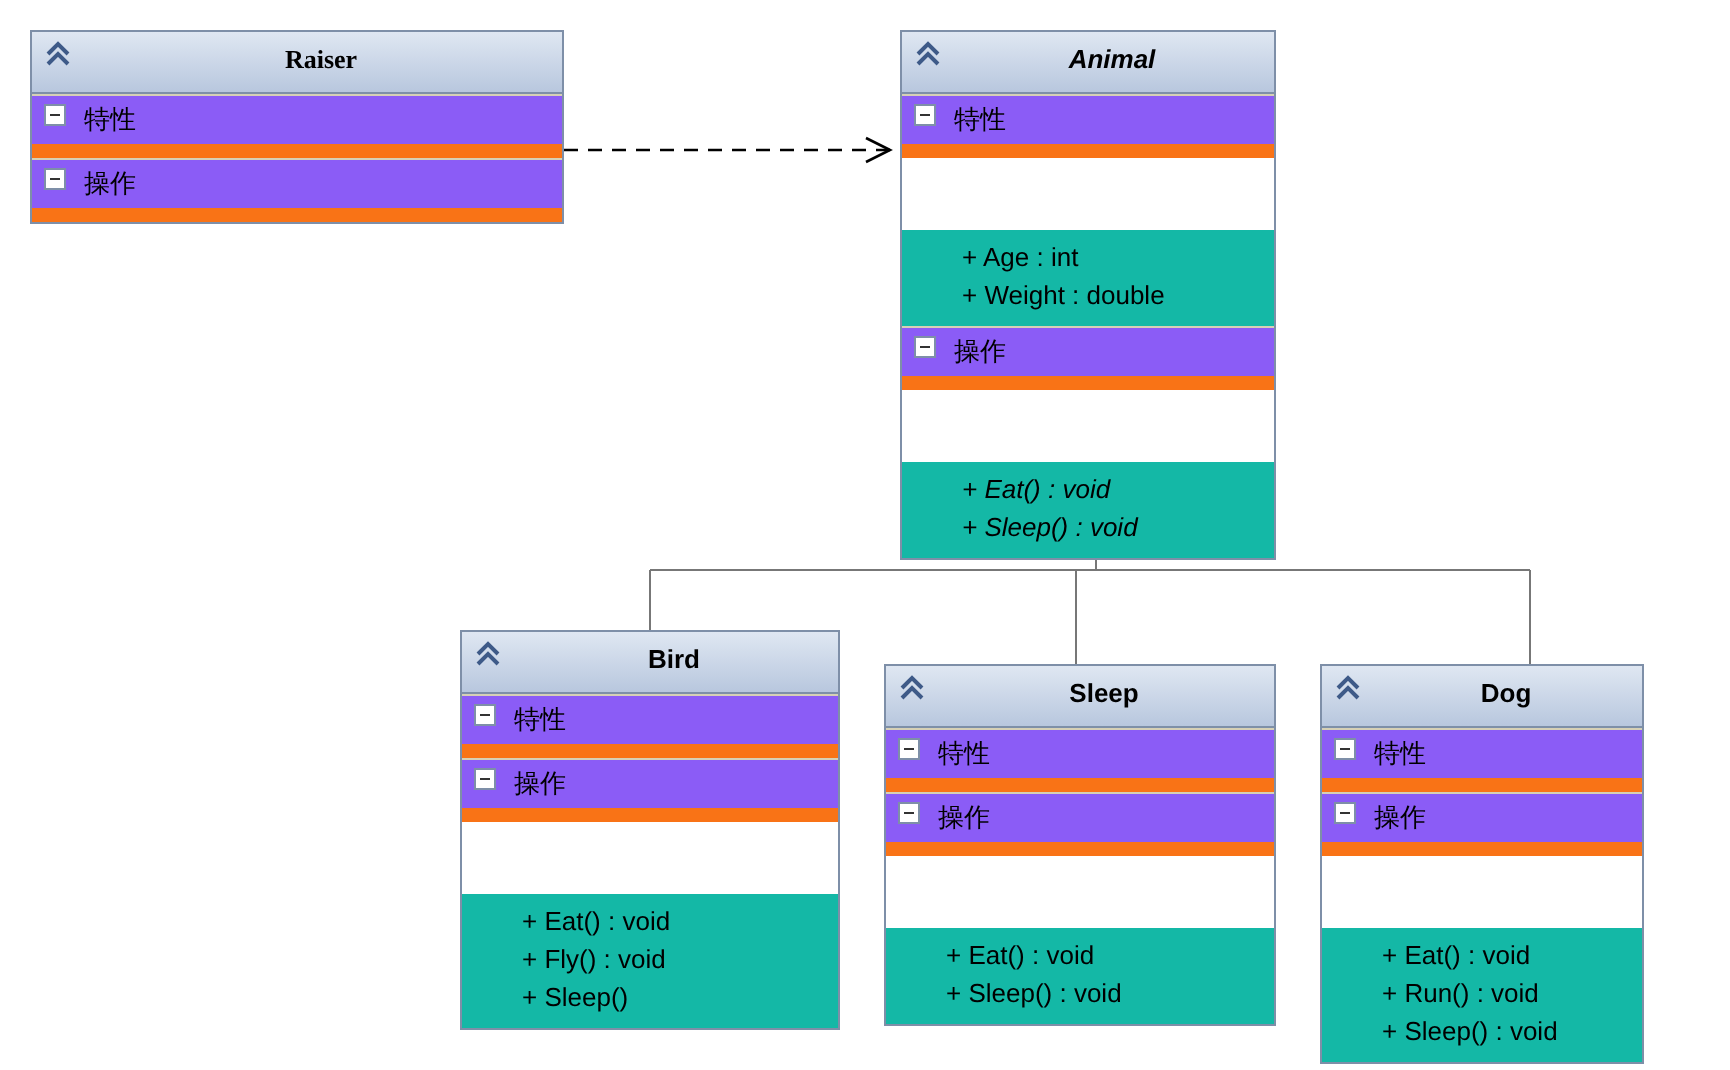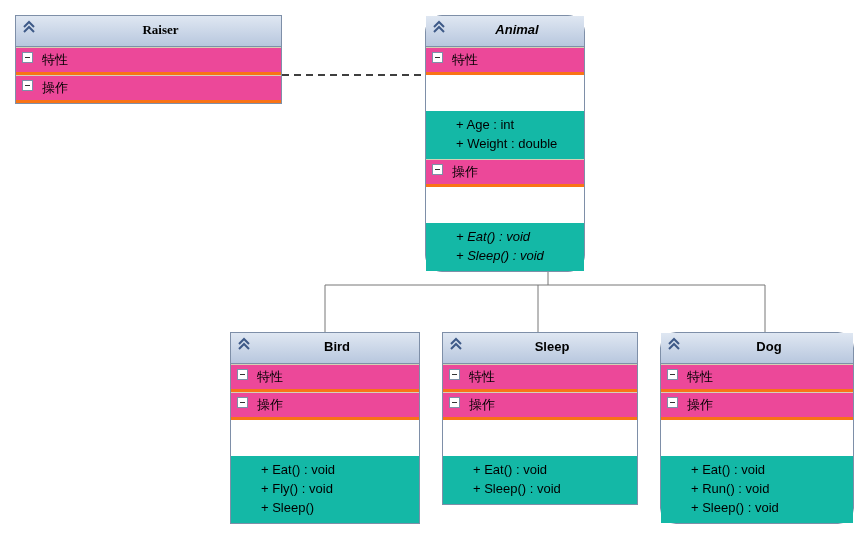--- a/index.html
+++ b/index.html
@@ -34,23 +34,23 @@
   }
   .uml-header.italic { font-style: italic; }
   .chevrons {
     position: absolute;
     left: 6px;
     top: 4px;
     width: 14px;
     height: 14px;
   }
   .section-label {
-    background: #ec4899;
+    background: #8b5cf6;
     border-top: 1px solid #d6d0b6;
-    border-bottom: 3px solid #f97316;
+    border-bottom: 7px solid #f97316;
     padding: 3px 4px 3px 26px;
     position: relative;
   }
   .section-label:first-of-type { border-top: none; }
   .minus {
     position: absolute;
     left: 6px;
     top: 4px;
     width: 11px;
     height: 11px;
@@ -113,21 +113,21 @@
     <div class="section-label">
       <span class="minus"></span>
       <span>特性</span>
     </div>
     <div class="section-label">
       <span class="minus"></span>
       <span>操作</span>
     </div>
   </div>
 
-  <div class="uml-class" style="left:425px; top:15px; width:160px;border-radius:17px;">
+  <div class="uml-class" style="left:450px; top:15px; width:188px;">
     <div class="uml-header italic">
       <svg class="chevrons" viewBox="0 0 14 14">
         <polyline points="2,7 7,2 12,7" fill="none" stroke="#3e5a88" stroke-width="2"></polyline>
         <polyline points="2,12 7,7 12,12" fill="none" stroke="#3e5a88" stroke-width="2"></polyline>
       </svg>
       <span>Animal</span>
     </div>
     <div class="section-label">
       <span class="minus"></span>
       <span>特性</span>
@@ -139,21 +139,21 @@
     <div class="section-label">
       <span class="minus"></span>
       <span>操作</span>
     </div>
     <div class="section-body">
       <div class="row italic">+ Eat() : void</div>
       <div class="row italic">+ Sleep() : void</div>
     </div>
   </div>
 
-  <div class="uml-class" style="left:230px; top:332px; width:190px;">
+  <div class="uml-class" style="left:230px; top:315px; width:190px;">
     <div class="uml-header">
       <svg class="chevrons" viewBox="0 0 14 14">
         <polyline points="2,7 7,2 12,7" fill="none" stroke="#3e5a88" stroke-width="2"></polyline>
         <polyline points="2,12 7,7 12,12" fill="none" stroke="#3e5a88" stroke-width="2"></polyline>
       </svg>
       <span>Bird</span>
     </div>
     <div class="section-label">
       <span class="minus"></span>
       <span>特性</span>
@@ -184,21 +184,21 @@
     <div class="section-label">
       <span class="minus"></span>
       <span>操作</span>
     </div>
     <div class="section-body">
       <div class="row">+ Eat() : void</div>
       <div class="row">+ Sleep() : void</div>
     </div>
   </div>
 
-  <div class="uml-class" style="left:660px; top:332px; width:194px;border-radius:16px;">
+  <div class="uml-class" style="left:660px; top:332px; width:162px;">
     <div class="uml-header">
       <svg class="chevrons" viewBox="0 0 14 14">
         <polyline points="2,7 7,2 12,7" fill="none" stroke="#3e5a88" stroke-width="2"></polyline>
         <polyline points="2,12 7,7 12,12" fill="none" stroke="#3e5a88" stroke-width="2"></polyline>
       </svg>
       <span>Dog</span>
     </div>
     <div class="section-label">
       <span class="minus"></span>
       <span>特性</span>

